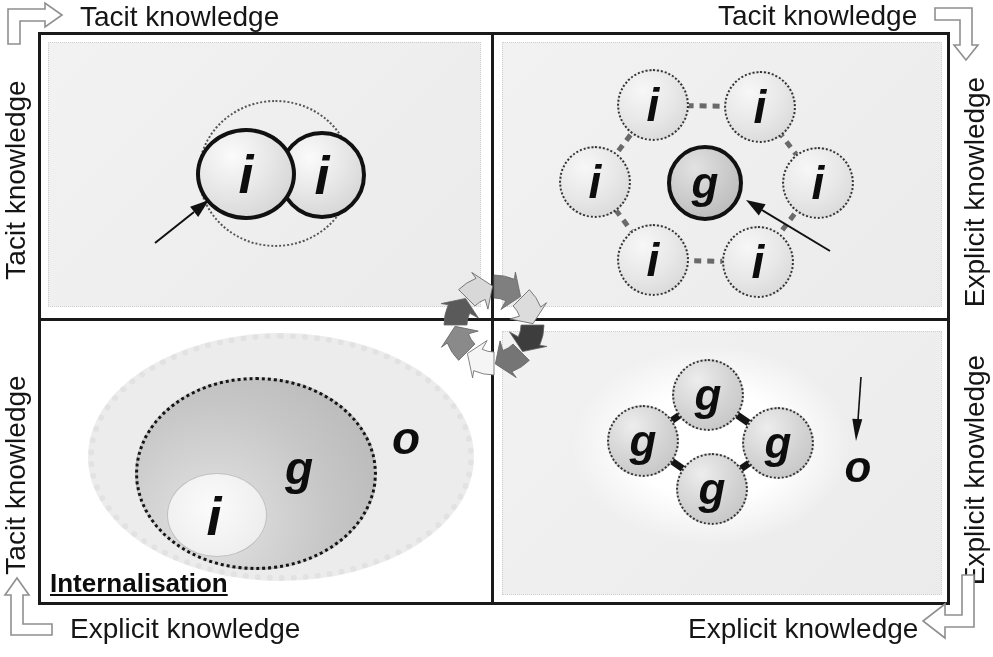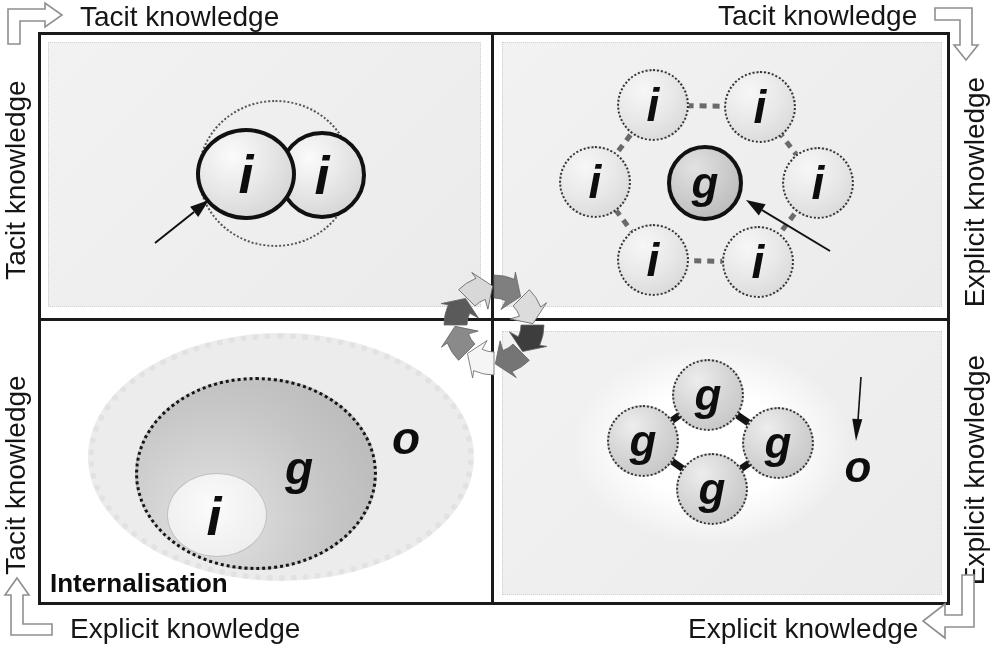--- a/index.html
+++ b/index.html
@@ -14,21 +14,21 @@
     position:absolute;width:300px;height:30px;line-height:30px;text-align:center;
     font-size:28px;color:#151515;transform:rotate(-90deg);white-space:nowrap;
   }
   
   .frame{position:absolute;left:38px;top:32px;width:912px;height:573px;
     border:3px solid #1a1a1a;box-sizing:border-box;}
   .vdiv{position:absolute;left:491px;top:32px;width:3px;height:573px;background:#1a1a1a;}
   .hdiv{position:absolute;left:38px;top:318px;width:912px;height:3px;background:#1a1a1a;}
   .panel{position:absolute;background:linear-gradient(135deg,#f2f2f2,#ebebeb);
     border:1px dotted #d0d0d0;box-sizing:border-box;}
-  .qtitle{position:absolute;font-size:26px;font-weight:bold;color:#0d0d0d;white-space:nowrap;}
+  .qtitle{position:absolute;font-size:26px;font-weight:bold;color:#0d0d0d;white-space:nowrap;text-decoration:underline;}
   .annot{position:absolute;font-size:15px;color:#1a1a1a;letter-spacing:-0.5px;white-space:nowrap;}
   
   .circle{position:absolute;border-radius:50%;box-sizing:border-box;
     display:flex;align-items:center;justify-content:center;}
   .c-solid{border:4px solid #111;background:radial-gradient(circle at 35% 28%,#fbfbfb 0%,#e7e7e7 45%,#cdcdcd 100%);}
   .c-dot{border:2px dotted #333;background:radial-gradient(circle at 35% 28%,#f7f7f7 0%,#e7e7e7 50%,#d2d2d2 100%);}
   .c-dot-dark{border:2px dotted #333;background:radial-gradient(circle at 35% 28%,#ededed 0%,#d4d4d4 50%,#c0c0c0 100%);}
   .c-g{border:4px solid #111;background:radial-gradient(circle at 35% 28%,#e2e2e2 0%,#cdcdcd 45%,#b3b3b3 100%);}
   .dot-ellipse{position:absolute;border-radius:50%;border:2px dotted #555;box-sizing:border-box;}
   .ltr{font-style:italic;font-weight:bold;color:#0d0d0d;line-height:1;}

